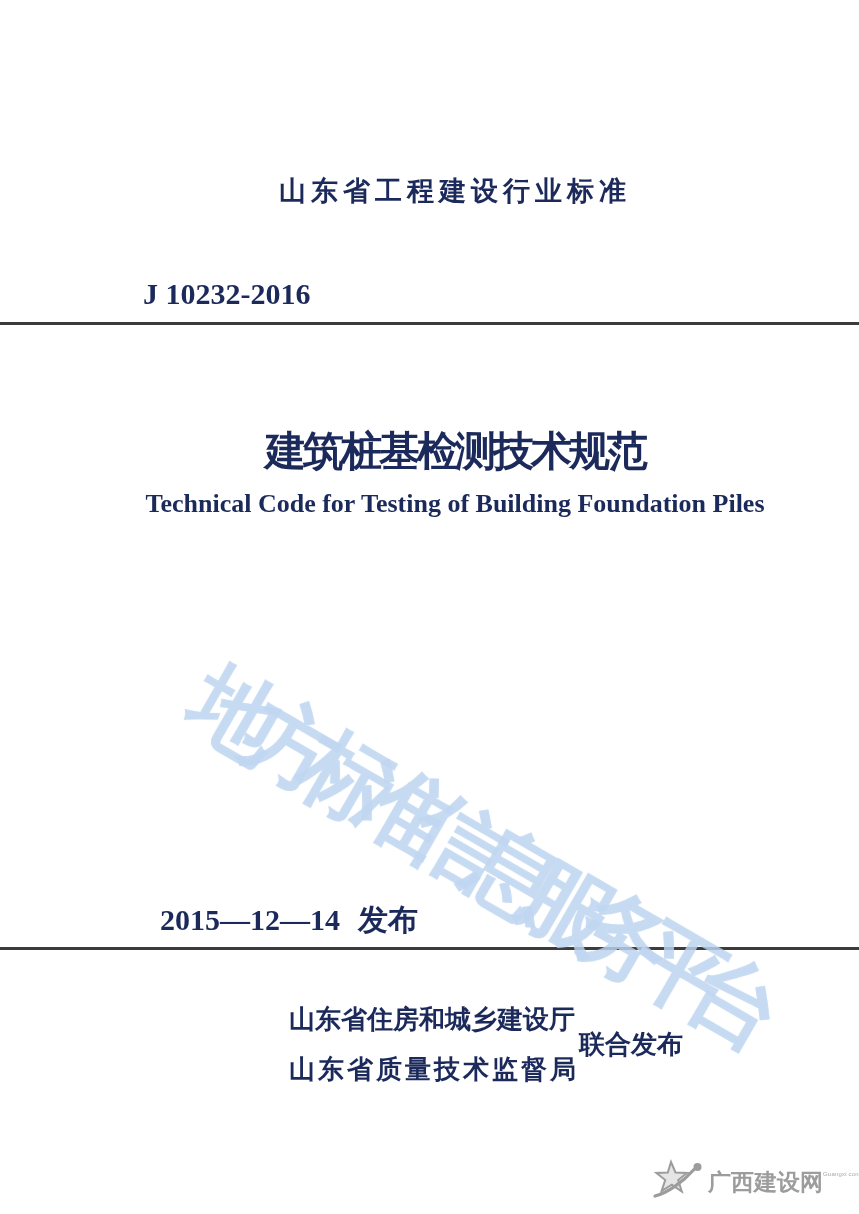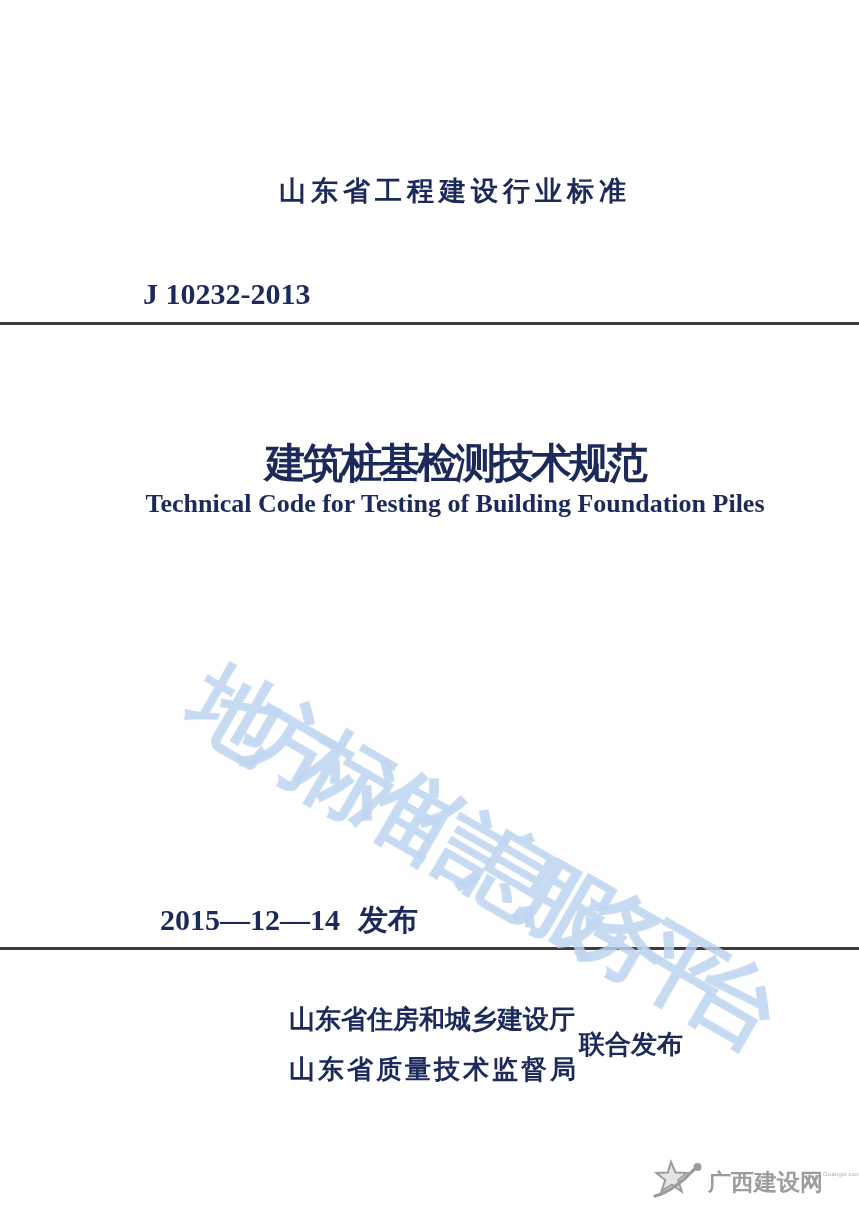--- a/index.html
+++ b/index.html
@@ -26,21 +26,21 @@
     display:flex;justify-content:space-between;align-items:baseline;
     font-family:"Liberation Serif","DejaVu Serif",serif;
     font-weight:bold;font-size:30px;line-height:30px;
     z-index:2;white-space:nowrap;
   }
   .rule{left:0;right:0;height:3px;background:#3c3c3c;z-index:2;}
   .rule-top{top:322px;}
   .rule-bottom{top:947px;}
 
   .doc-title{
-    top:428px;margin:12px;
+    top:428px;margin:0;
     font-size:41px;font-weight:bold;letter-spacing:-3px;
     line-height:46px;white-space:nowrap;z-index:2;
   }
   .doc-title-en{
     top:491px;margin:0;
     font-family:"Liberation Serif","DejaVu Serif",serif;
     font-size:26px;font-weight:bold;line-height:26px;
     white-space:nowrap;z-index:2;
   }
 
@@ -83,21 +83,21 @@
   .logo-text{display:flex;}
   .logo-cn{font-size:23px;font-weight:bold;letter-spacing:0px;color:#9c9c9c;line-height:26px;white-space:nowrap;}
   .logo-en{font-size:6px;color:#a8a8a8;letter-spacing:0.2px;margin-top:2px;white-space:nowrap;}
 </style>
 </head>
 <body>
 
 <div class="abs centered header-label">山东省工程建设行业标准</div>
 
 <div class="abs codes-row">
-  <span>J 10232-2013</span>
+  <span>J 10232-2016</span>
 </div>
 
 <div class="abs rule rule-top"></div>
 
 <h1 class="abs centered doc-title">建筑桩基检测技术规范</h1>
 
 <h2 class="abs centered doc-title-en">Technical Code for Testing of Building Foundation Piles</h2>
 
 <div class="abs watermark">地方标准信息服务平台</div>
 

